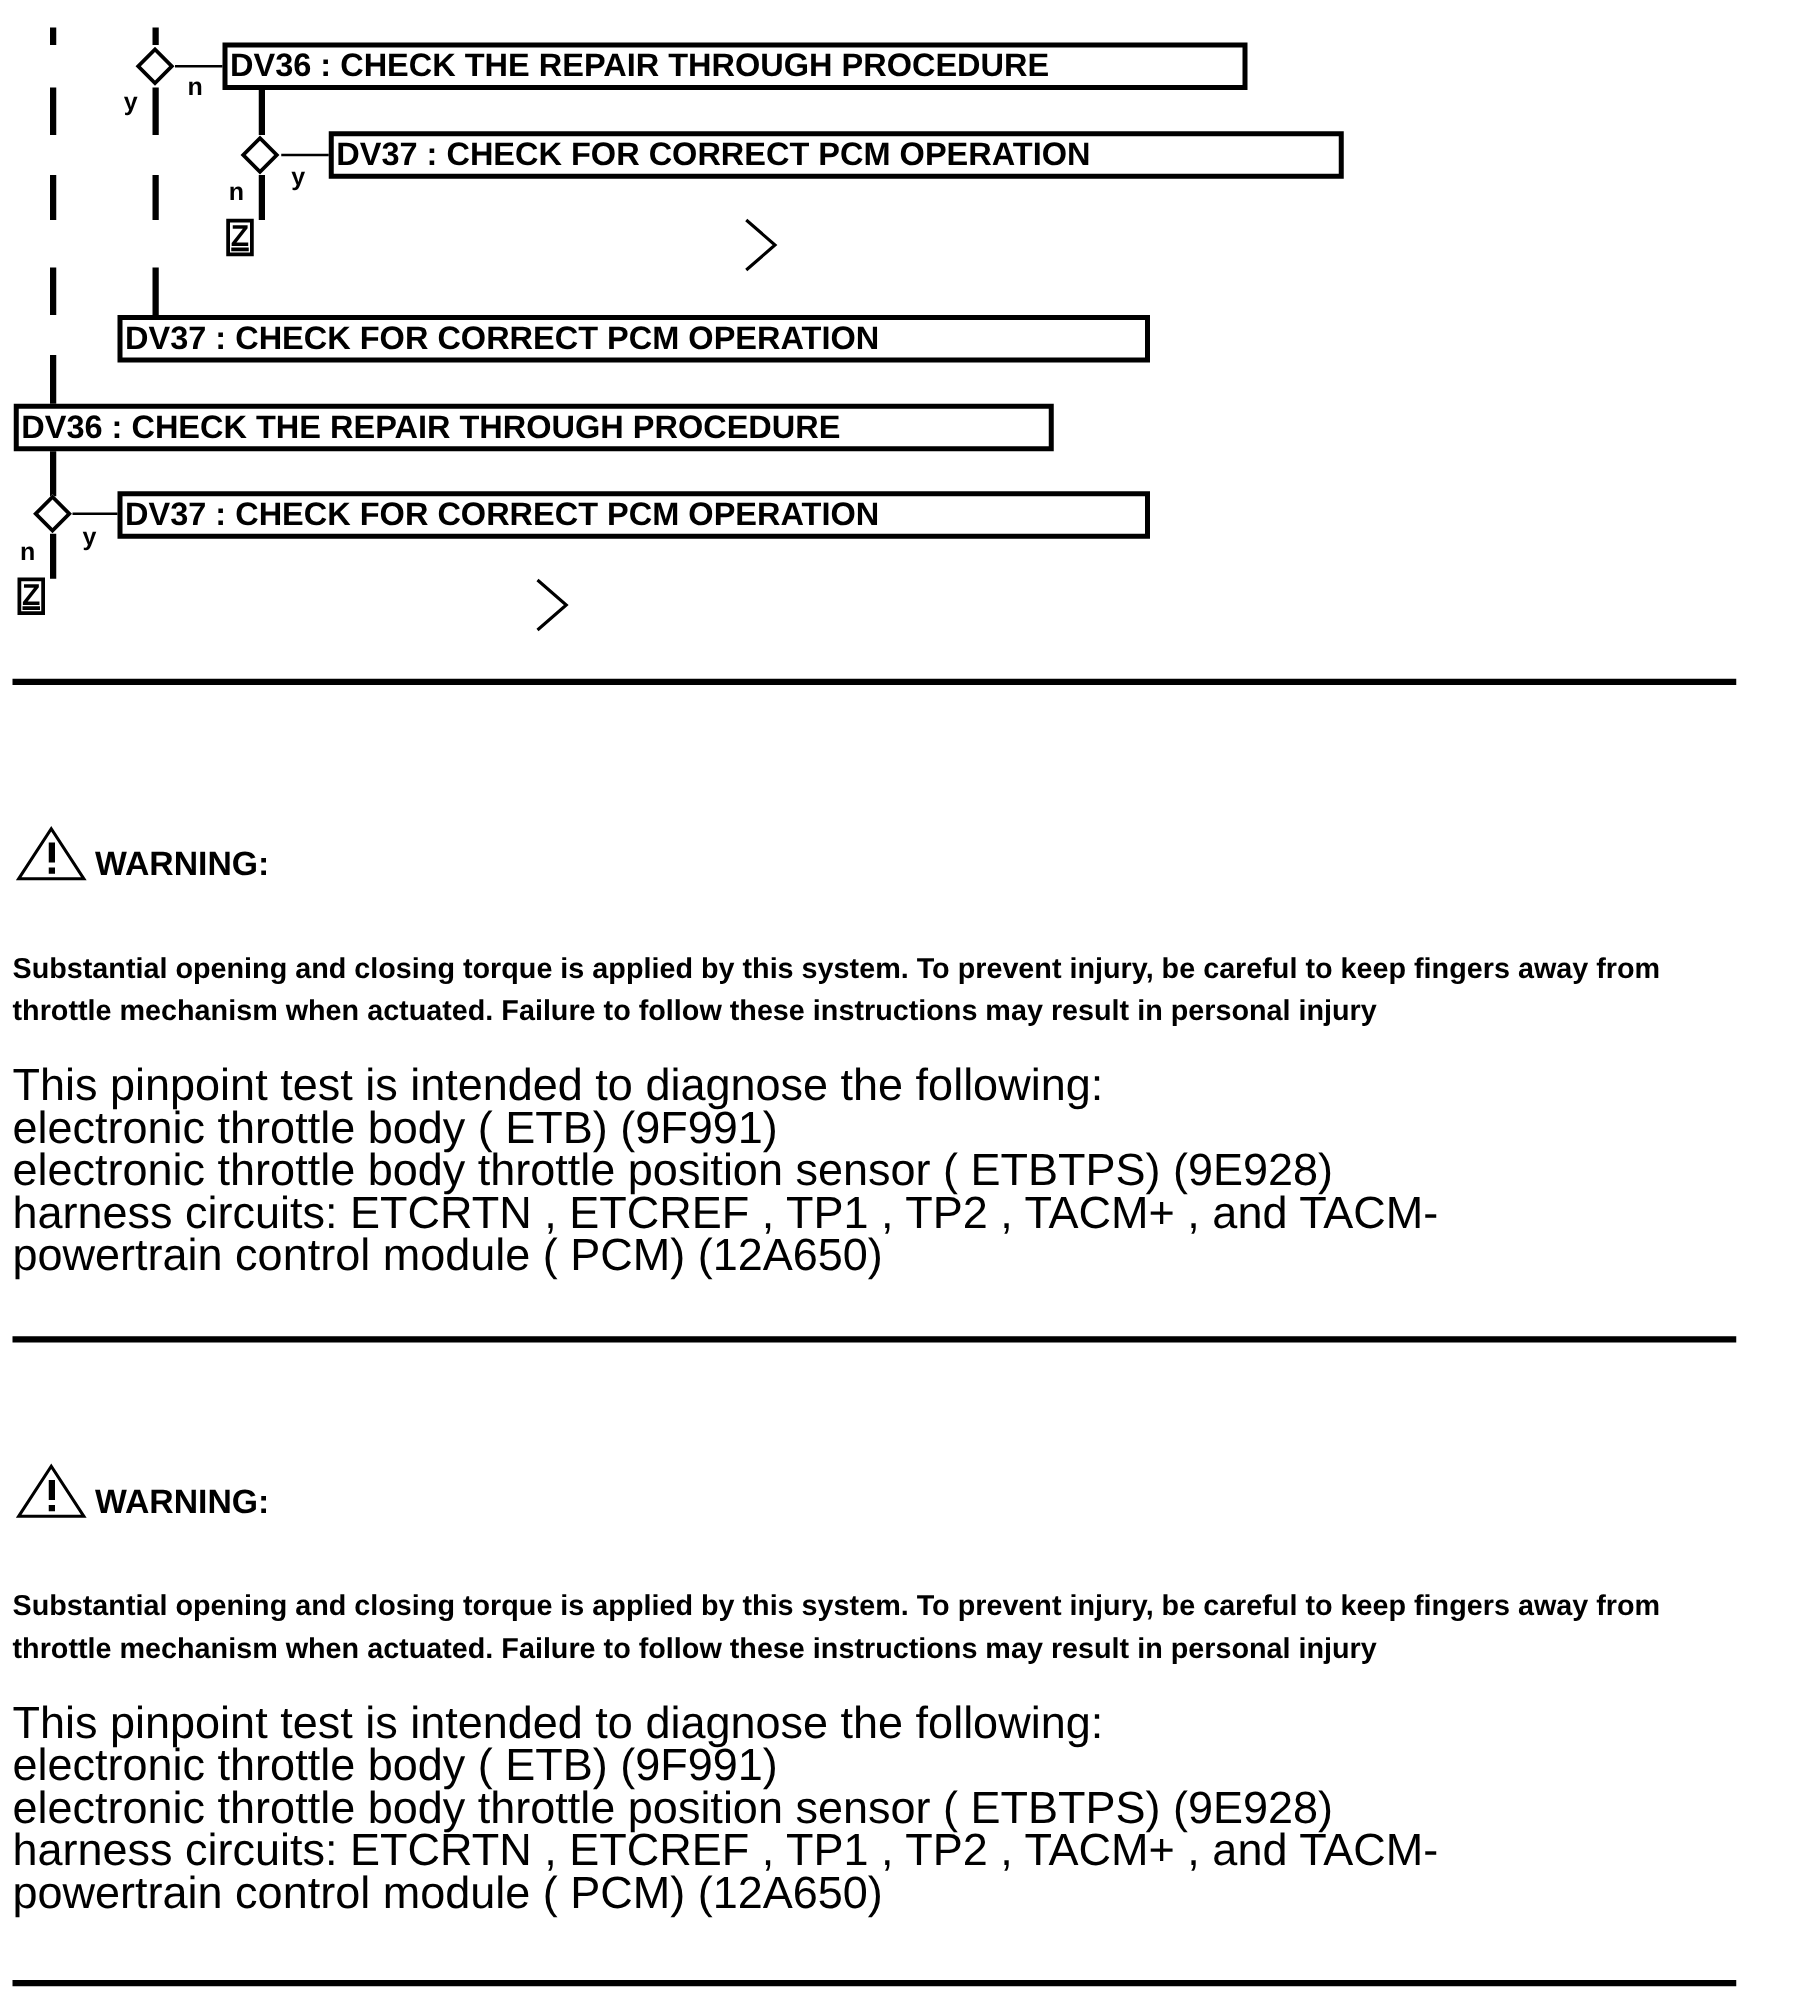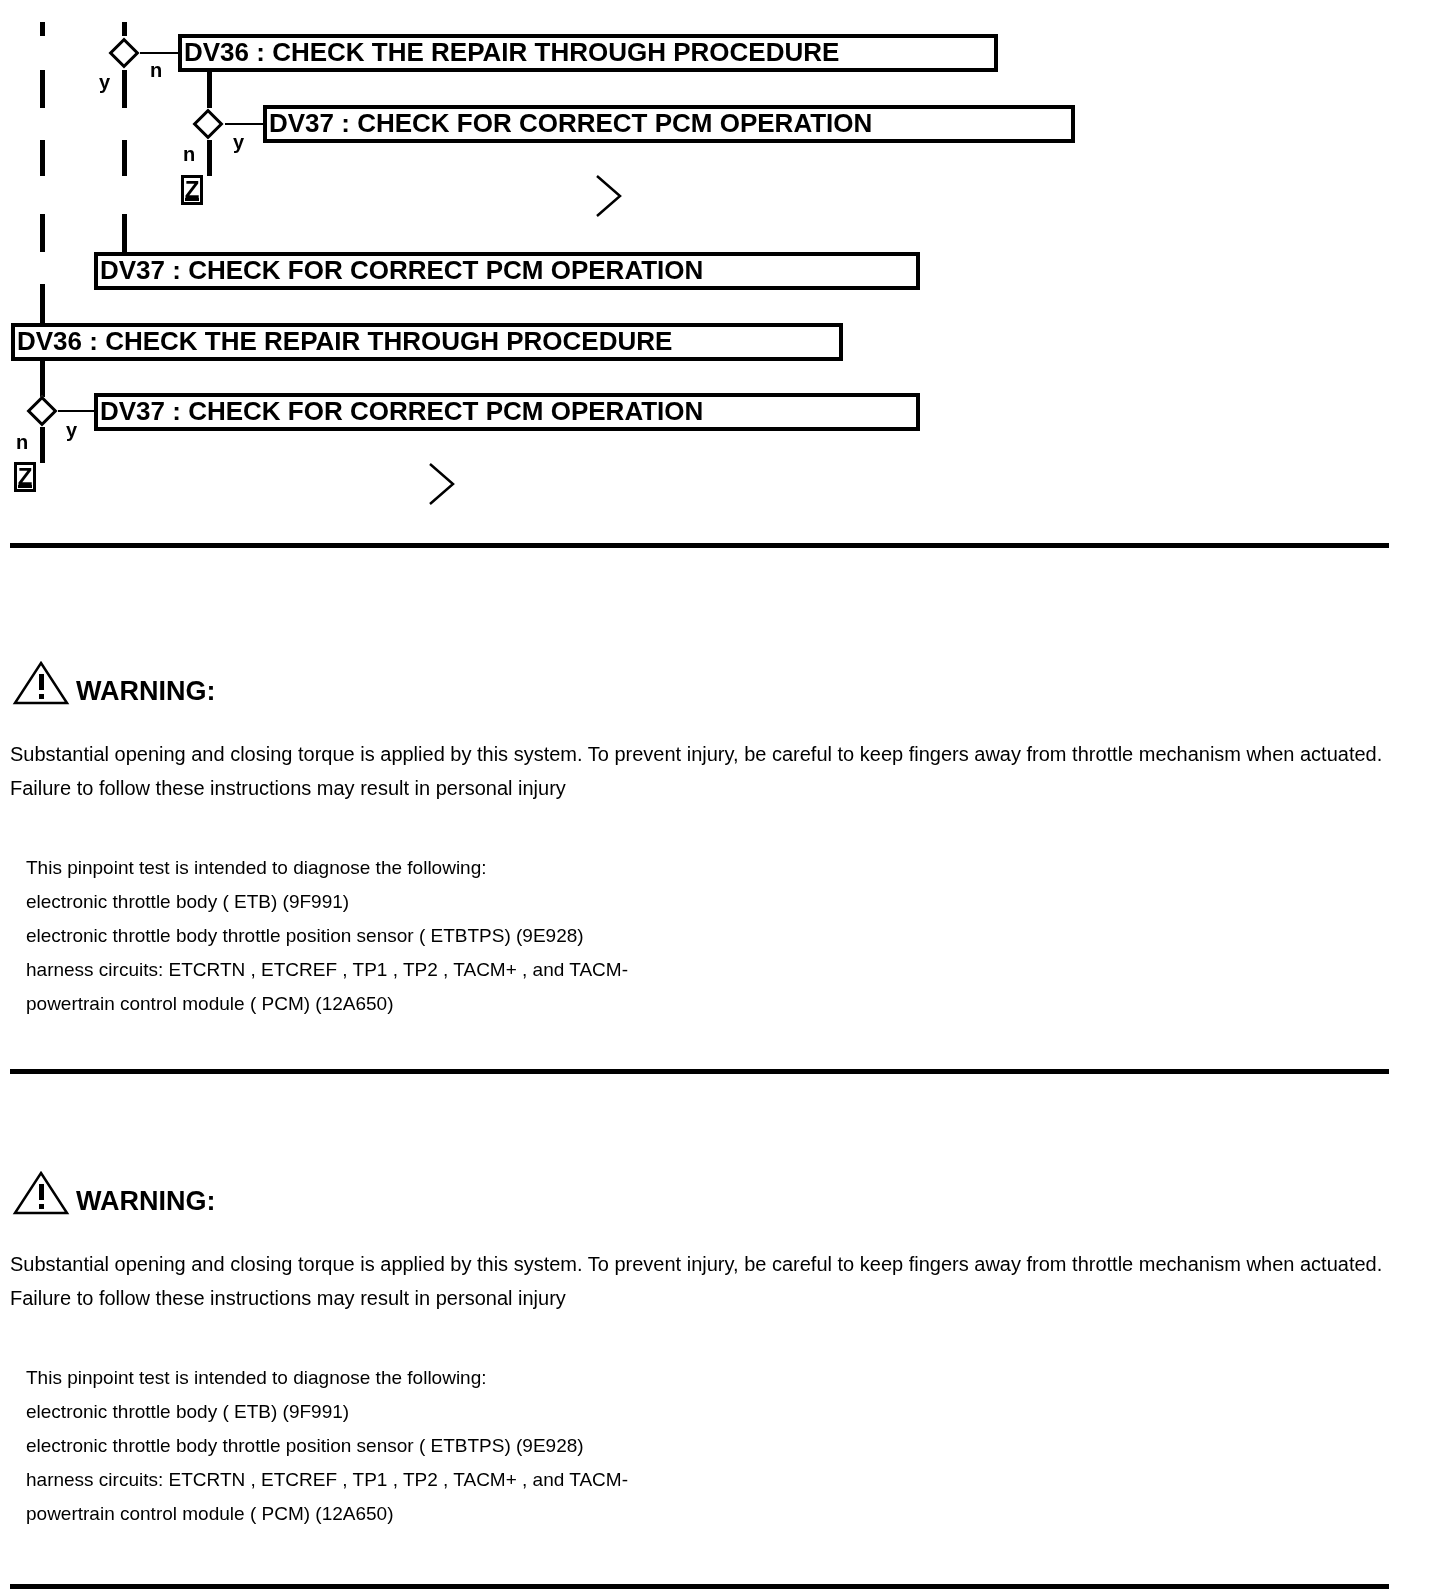--- a/index.html
+++ b/index.html
@@ -13,22 +13,22 @@
              transform: rotate(45deg); box-sizing: border-box; }
   .lbl { position: absolute; font-weight: bold; font-size: 20px; line-height: 20px; }
   .zbox { position: absolute; width: 22px; height: 30px; border: 3px solid #000; box-sizing: border-box;
           font-weight: bold; font-size: 24px; line-height: 24px; text-align: center; background:#fff; }
   .zbox::after { content: ""; position: absolute; left: 1px; right: 1px; bottom: 1px; height: 3px; background:#000; }
   .chev { position: absolute; width: 32px; height: 44px; }
   .rule { position: absolute; left: 10px; width: 1379px; height: 5px; background: #000; }
   .warn-head { position: absolute; left: 12px; height: 60px; display: flex; align-items: flex-end; }
   .warn-head svg { width: 58px; height: 46px; }
   .warn-label { font-size: 27px; font-weight: bold; margin-left: 6px; line-height: 30px; }
-  .warn-body { position: absolute; left: 10px; width: 1400px; font-weight: normal; font-size: 20px; line-height: 34px; }
-  .info { position: absolute; left: 10px; width: 1400px; font-size: 19px; line-height: 34px; margin-left: 16px; }
+  .warn-body { position: absolute; left: 10px; width: 1400px; font-weight: bold; font-size: 23px; line-height: 34px; margin-top: 20px; }
+  .info { position: absolute; left: 10px; width: 1400px; font-size: 36px; line-height: 34px; }
   .info div { white-space: nowrap; }
 </style>
 </head>
 <body>
 
 <div>
 
   <div class="vline" style="left:40px; top:22px; height:14px;"></div>
   <div class="vline" style="left:40px; top:70px; height:38px;"></div>
   <div class="vline" style="left:40px; top:140px; height:36px;"></div>

